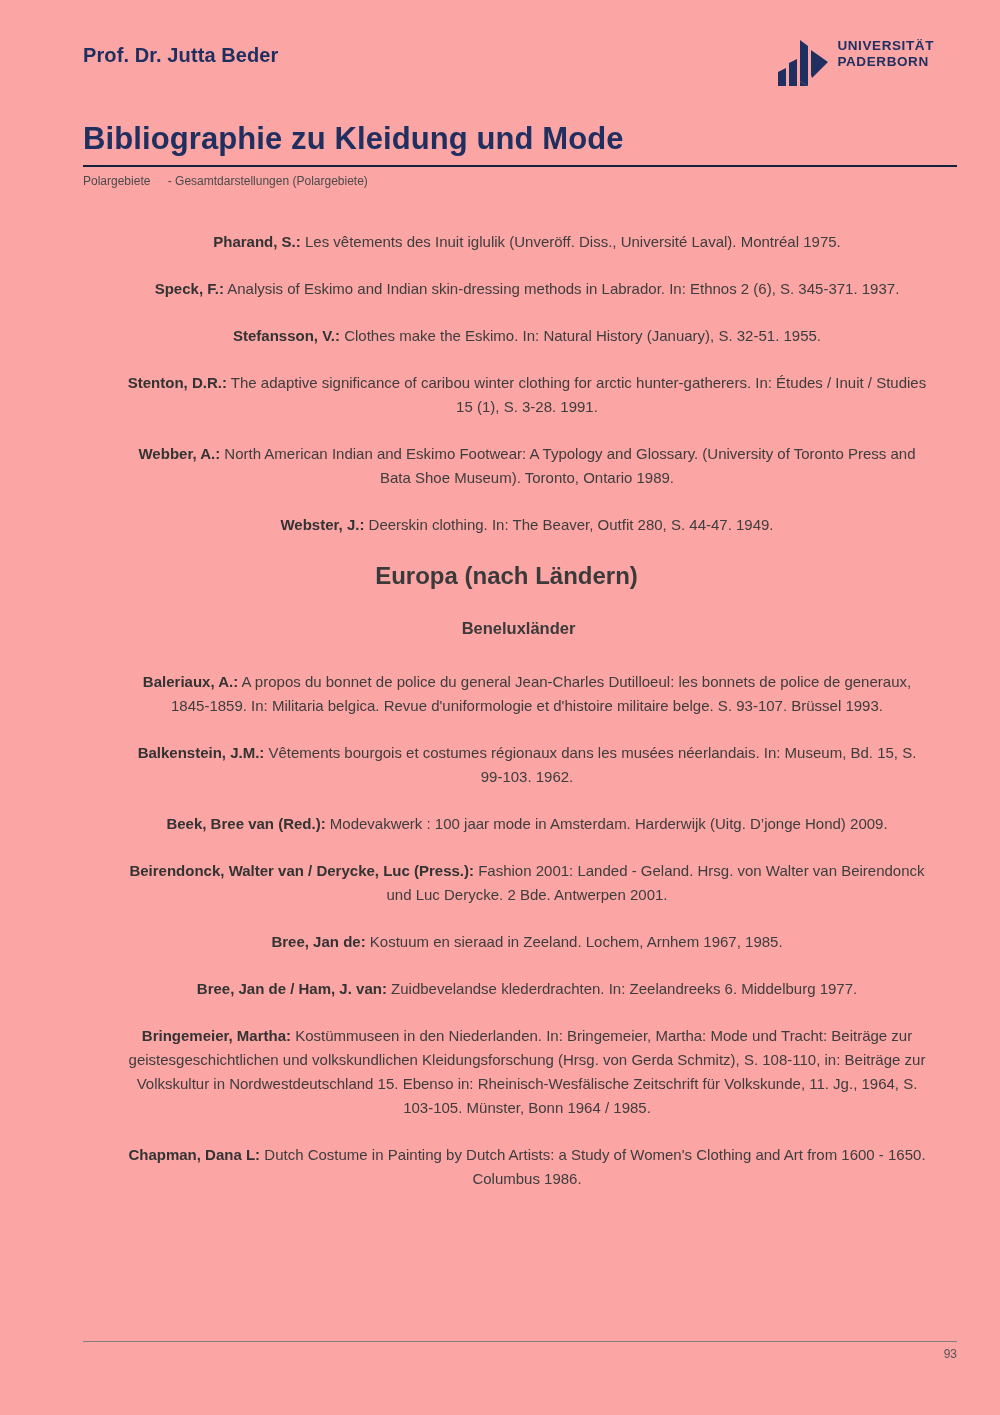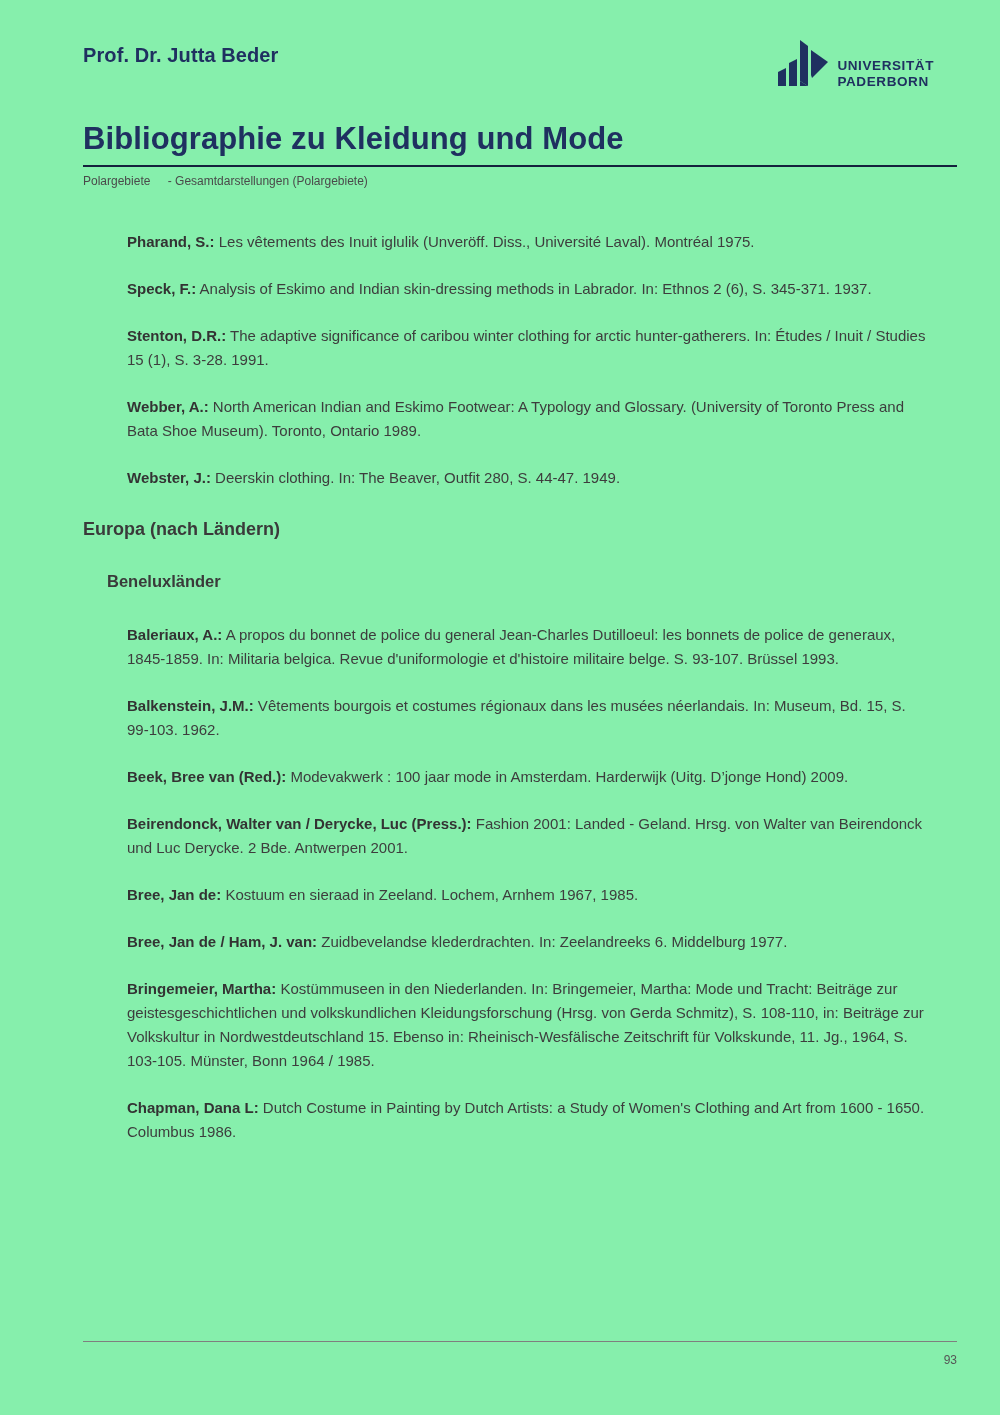--- a/index.html
+++ b/index.html
@@ -1,40 +1,40 @@
 <!DOCTYPE html>
 <html><head>
 <meta charset="utf-8">
 <style>
   html, body { margin: 0; padding: 0; background: #ffffff; }
   .page {
     position: relative;
     width: 1000px;
     height: 1415px;
-    background: #86efac;
+    background: #fca5a5;
     font-family: "Liberation Sans", sans-serif;
     overflow: hidden;
     color: #3a3a3a;
   }
   .header-row {
     display: flex;
     justify-content: space-between;
     align-items: flex-start;
     padding: 38px 66px 0 83px;
   }
   .author-header {
     font-size: 20px;
     font-weight: bold;
     color: #1f3060;
     padding-top: 6px;
     letter-spacing: 0.1px;
   }
   .logo {
     display: flex;
-    align-items: flex-end;
+    align-items: flex-start;
     gap: 9px;
   }
   .logo-text {
     color: #1f3060;
     font-weight: bold;
     font-size: 13.5px;
     line-height: 16px;
     letter-spacing: 0.6px;
   }
   .title-block { padding: 0 43px 0 83px; }
@@ -51,32 +51,33 @@
   }
   .meta-line {
     margin-top: 7px;
     font-size: 12px;
     color: #4a4a4a;
   }
   .meta-line .meta-right { margin-left: 14px; }
   .content {
     padding: 0 70px 0 83px;
     margin-top: 42px;
+    text-align: center;
   }
   .entry {
     margin: 0 0 23px 44px;
     max-width: 800px;
     font-size: 15px;
     line-height: 24px;
     color: #3d3d3d;
   }
   .entry strong { color: #333333; }
   .section-heading {
     margin: 26px 0 0 0;
-    font-size: 18px;
+    font-size: 24px;
     line-height: 26px;
     font-weight: bold;
     color: #3a3a3a;
   }
   .subsection-heading {
     margin: 28px 0 31px 24px;
     font-size: 16.5px;
     line-height: 22px;
     font-weight: bold;
     color: #3a3a3a;
@@ -86,21 +87,21 @@
     position: absolute;
     left: 83px;
     right: 43px;
     top: 1341px;
   }
   .footer-rule { border-bottom: 1px solid #7f7f7f; }
   .page-number {
     text-align: right;
     font-size: 12px;
     color: #555555;
-    margin-top: 11px;
+    margin-top: 5px;
   }
 </style>
 </head>
 <body>
 
 <div class="page">
 
   <div class="header-row">
     <div class="author-header">Prof. Dr. Jutta Beder</div>
 
@@ -128,20 +129,21 @@
     <div class="title-rule"></div>
     <div class="meta-line">
       <span class="meta-left">Polargebiete</span>
       <span class="meta-right">- Gesamtdarstellungen (Polargebiete)</span>
     </div>
   </div>
 
   <div class="content">
       <p class="entry"><strong>Pharand, S.:</strong> Les vêtements des Inuit iglulik (Unveröff. Diss., Université Laval). Montréal 1975.</p>
       <p class="entry"><strong>Speck, F.:</strong> Analysis of Eskimo and Indian skin-dressing methods in Labrador. In: Ethnos 2 (6), S. 345-371. 1937.</p>
+      <p class="entry"><strong>Stefansson, V.:</strong> Clothes make the Eskimo. In: Natural History (January), S. 32-51. 1955.</p>
       <p class="entry"><strong>Stenton, D.R.:</strong> The adaptive significance of caribou winter clothing for arctic hunter-gatherers. In: Études / Inuit / Studies 15 (1), S. 3-28. 1991.</p>
       <p class="entry"><strong>Webber, A.:</strong> North American Indian and Eskimo Footwear: A Typology and Glossary. (University of Toronto Press and Bata Shoe Museum). Toronto, Ontario 1989.</p>
       <p class="entry"><strong>Webster, J.:</strong> Deerskin clothing. In: The Beaver, Outfit 280, S. 44-47. 1949.</p>
       <div class="section-heading">Europa (nach Ländern)</div>
       <div class="subsection-heading">Beneluxländer</div>
       <p class="entry"><strong>Baleriaux, A.:</strong> A propos du bonnet de police du general Jean-Charles Dutilloeul: les bonnets de police de generaux, 1845-1859. In: Militaria belgica. Revue d'uniformologie et d'histoire militaire belge. S. 93-107. Brüssel 1993.</p>
       <p class="entry"><strong>Balkenstein, J.M.:</strong> Vêtements bourgois et costumes régionaux dans les musées néerlandais. In: Museum, Bd. 15, S. 99-103. 1962.</p>
       <p class="entry"><strong>Beek, Bree van  (Red.):</strong> Modevakwerk : 100 jaar mode in Amsterdam. Harderwijk (Uitg. D’jonge Hond) 2009.</p>
       <p class="entry"><strong>Beirendonck, Walter van / Derycke, Luc (Press.):</strong> Fashion 2001: Landed - Geland. Hrsg. von Walter van Beirendonck und Luc Derycke. 2 Bde. Antwerpen 2001.</p>
       <p class="entry"><strong>Bree, Jan de:</strong> Kostuum en sieraad in Zeeland. Lochem, Arnhem 1967, 1985.</p>

